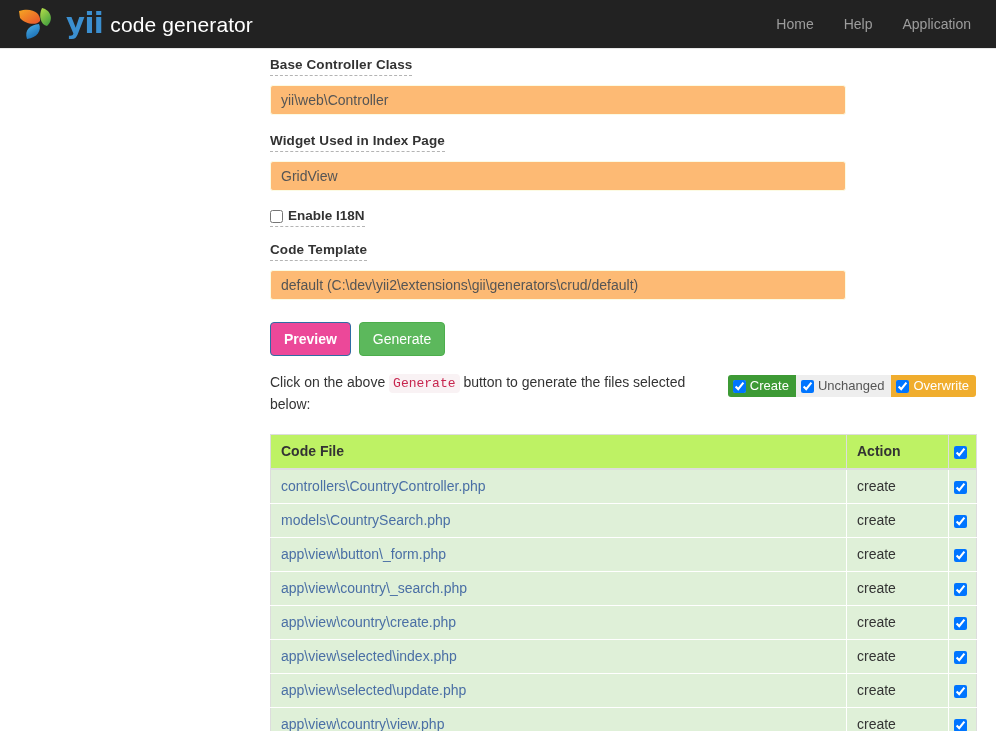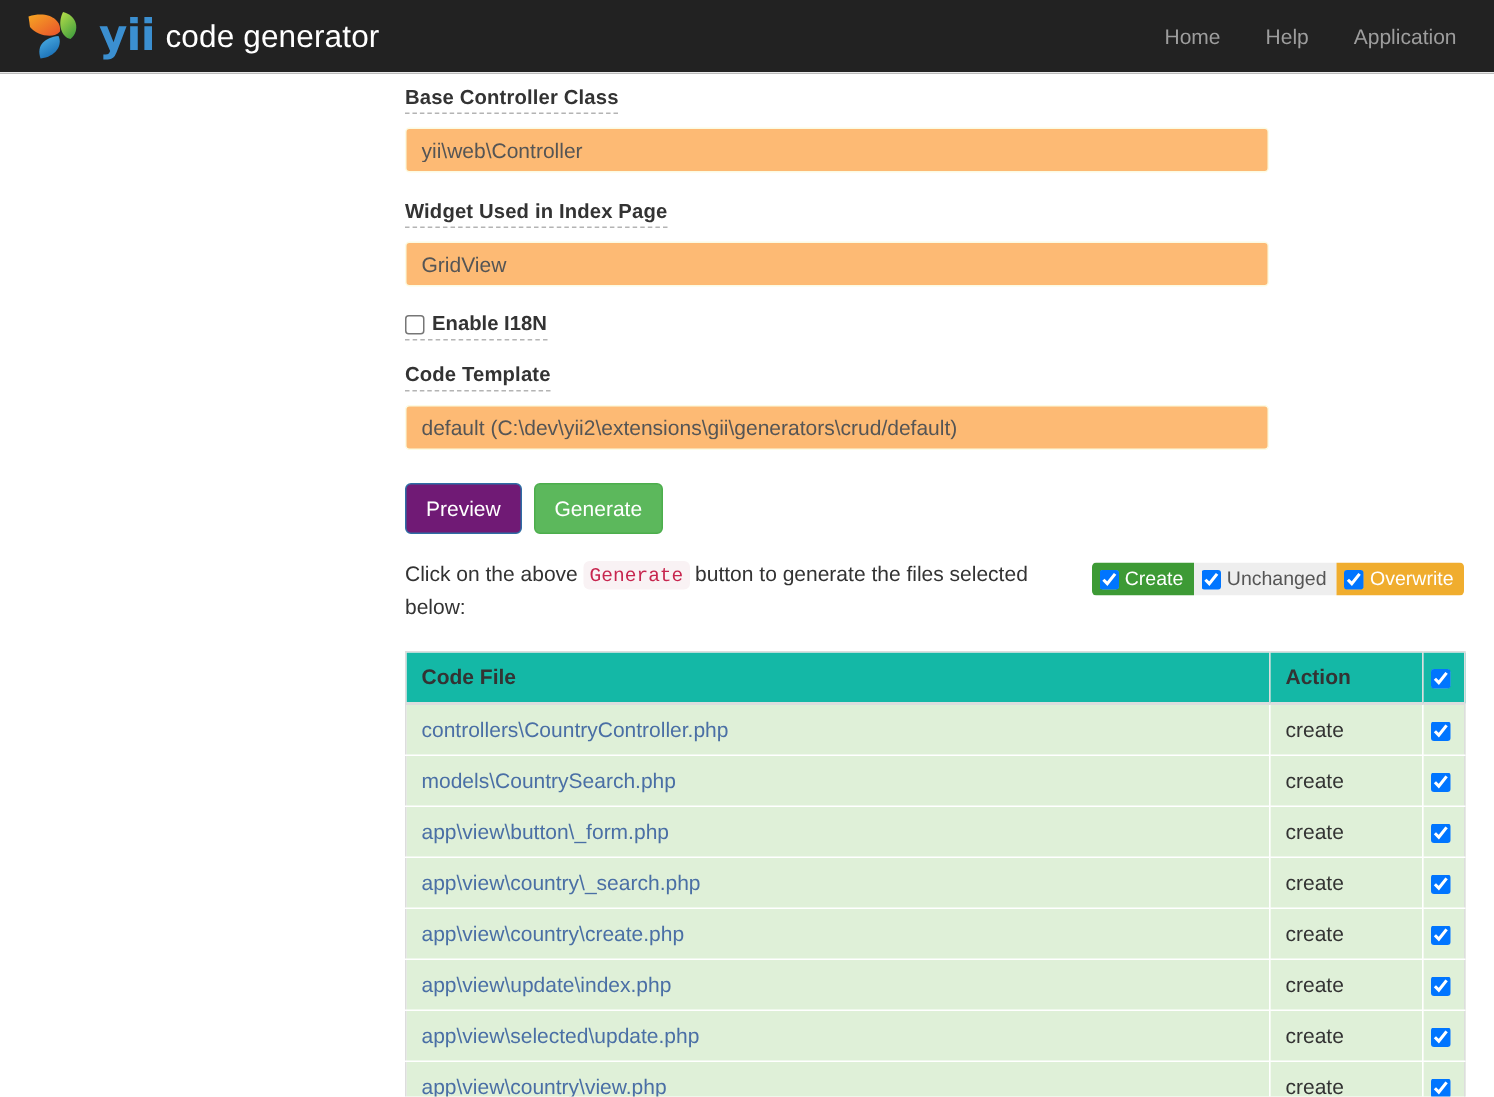--- a/index.html
+++ b/index.html
@@ -142,21 +142,21 @@
     font-family: "Liberation Sans", sans-serif;
     font-size: 14px;
     line-height: 20px;
     padding: 6px 13px;
     border-radius: 4px;
     border: 1px solid transparent;
     color: #ffffff;
     cursor: pointer;
     margin-right: 4px;
   }
-  .btn-primary { background: #701a75; border-color: #2e6da4; }
+  .btn-primary { background: #ec4899; border-color: #2e6da4; font-weight: bold; }
   .btn-success { background: #5cb85c; border-color: #4cae4c; }
 
   
   .hint-row {
     position: relative;
     width: 706px;
     margin-left: 270px;
     min-height: 46px;
   }
   .hint-text {
@@ -211,21 +211,21 @@
   table.files th,
   table.files td {
     border: 1px solid #dddddd;
     padding: 8px 10px;
     text-align: left;
     vertical-align: middle;
     line-height: 17px;
     box-sizing: border-box;
   }
   table.files thead th {
-    background: #14b8a6;
+    background: #bef264;
     font-weight: bold;
     color: #333333;
     border-bottom-width: 2px;
     border-bottom-color: #dddddd;
   }
   table.files tbody tr.row-create td { background: #dff0d8; }
   table.files tbody td { border-color: #ffffff; border-bottom-color: #ffffff; }
   table.files tbody tr td:first-child { border-left-color: #dddddd; }
   table.files tbody tr td:last-child  { border-right-color: #dddddd; }
   table.files tbody tr:last-child td  { border-bottom-color: #dddddd; }
@@ -360,21 +360,21 @@
             <td class="col-file"><a class="file-link">app\view\country\_search.php</a></td>
             <td class="col-action">create</td>
             <td class="col-check"><input type="checkbox" checked="" style=""></td>
           </tr>
           <tr class="row-create">
             <td class="col-file"><a class="file-link">app\view\country\create.php</a></td>
             <td class="col-action">create</td>
             <td class="col-check"><input type="checkbox" checked="" style=""></td>
           </tr>
           <tr class="row-create">
-            <td class="col-file"><a class="file-link">app\view\update\index.php</a></td>
+            <td class="col-file"><a class="file-link">app\view\selected\index.php</a></td>
             <td class="col-action">create</td>
             <td class="col-check"><input type="checkbox" checked="" style=""></td>
           </tr>
           <tr class="row-create">
             <td class="col-file"><a class="file-link">app\view\selected\update.php</a></td>
             <td class="col-action">create</td>
             <td class="col-check"><input type="checkbox" checked="" style=""></td>
           </tr>
           <tr class="row-create">
             <td class="col-file"><a class="file-link">app\view\country\view.php</a></td>

